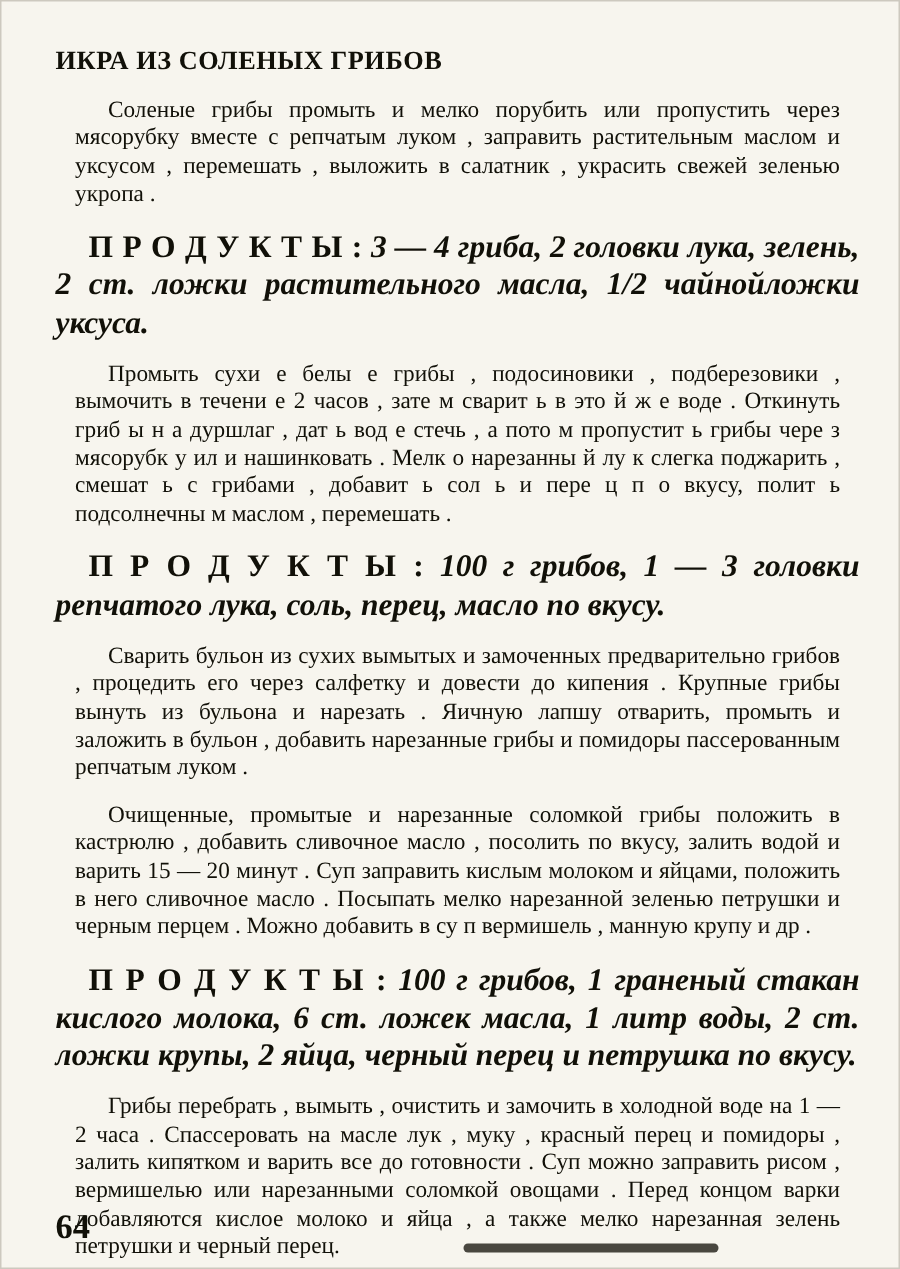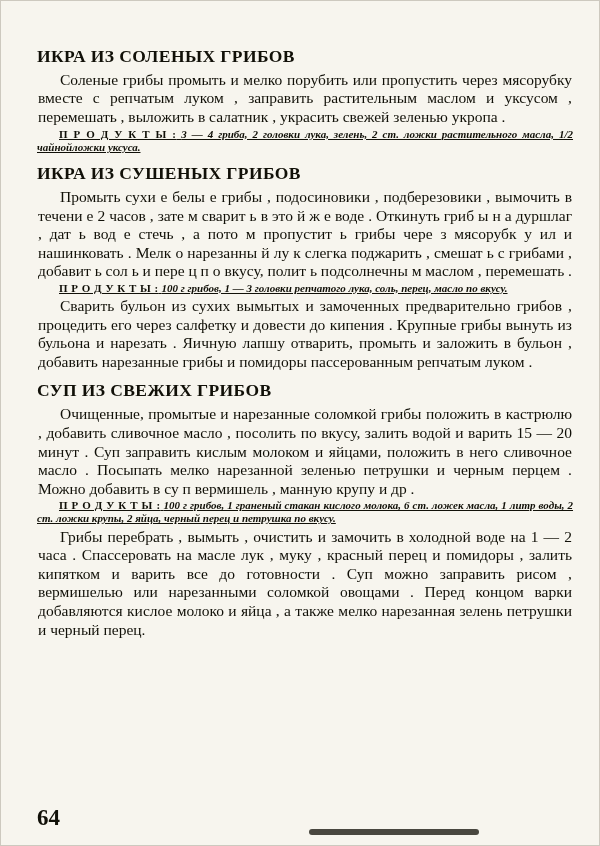--- a/index.html
+++ b/index.html
@@ -27,38 +27,37 @@
       margin: 0;
     }
     .section-title {
       font-size: 17.5px;
       font-weight: bold;
       letter-spacing: 0.4px;
       margin: 9px 0 3px 0;
       line-height: 1.25;
     }
     .section:first-of-type .section-title {
-      margin-top: 19px;
+      margin-top: 3px;
     }
     .section-body {
       font-size: 15.5px;
       line-height: 1.2;
       text-align: justify;
       text-indent: 22px;
-      margin: 1px;
+      margin: 13px;
     }
     .products-line {
-      font-size: 11px;
+      font-size: 21px;
       line-height: 1.2;
       text-align: justify;
       text-indent: 22px;
       margin: 0 0 2px 0;
       font-weight: bold;
       font-style: italic;
-      text-decoration: underline;
     }
     .products-label {
       font-style: normal;
       font-weight: bold;
       letter-spacing: 0.5px;
     }
     .page-number {
       position: absolute;
       left: 36px;
       bottom: 14px;
@@ -81,31 +80,29 @@
 
 <div class="page">
 
   <section class="section">
     <h2 class="section-title">ИКРА ИЗ СОЛЕНЫХ ГРИБОВ</h2>
     <p class="section-body">Соленые грибы промыть и мелко порубить или пропустить через мясорубку вместе с репчатым луком , заправить растительным маслом и уксусом , перемешать , выложить в салатник , украсить свежей зеленью укропа .</p>
     <p class="products-line"><span class="products-label">П Р О Д У К Т Ы :</span> <span class="products-text">3 — 4 гриба, 2 головки лука, зелень, 2 ст. ложки растительного масла, 1/2 чайнойложки уксуса.</span></p>
   </section>
 
   <section class="section">
-    <h2 class="section-title">ИКРА ИЗ СУШЕНЫХ ГРИБОВ</h2>
     <p class="section-body">Промыть сухи е белы е грибы , подосиновики , подберезовики , вымочить в течени е 2 часов , зате м сварит ь в это й ж е воде . Откинуть гриб ы н а дуршлаг , дат ь вод е стечь , а пото м пропустит ь грибы чере з мясорубк у ил и нашинковать . Мелк о нарезанны й лу к слегка поджарить , смешат ь с грибами , добавит ь сол ь и пере ц п о вкусу, полит ь подсолнечны м маслом , перемешать .</p>
     <p class="products-line"><span class="products-label">П Р О Д У К Т Ы :</span> <span class="products-text">100 г грибов, 1 — 3 головки репчатого лука, соль, перец, масло по вкусу.</span></p>
   </section>
 
   <section class="section">
     <p class="section-body">Сварить бульон из сухих вымытых и замоченных предварительно грибов , процедить его через салфетку и довести до кипения . Крупные грибы вынуть из бульона и нарезать . Яичную лапшу отварить, промыть и заложить в бульон , добавить нарезанные грибы и помидоры пассерованным репчатым луком .</p>
   </section>
 
   <section class="section">
-    <h2 class="section-title">СУП ИЗ СВЕЖИХ ГРИБОВ</h2>
     <p class="section-body">Очищенные, промытые и нарезанные соломкой грибы положить в кастрюлю , добавить сливочное масло , посолить по вкусу, залить водой и варить 15 — 20 минут . Суп заправить кислым молоком и яйцами, положить в него сливочное масло . Посыпать мелко нарезанной зеленью петрушки и черным перцем . Можно добавить в су п вермишель , манную крупу и др .</p>
     <p class="products-line"><span class="products-label">П Р О Д У К Т Ы :</span> <span class="products-text">100 г грибов, 1 граненый стакан кислого молока, 6 ст. ложек масла, 1 литр воды, 2 ст. ложки крупы, 2 яйца, черный перец и петрушка по вкусу.</span></p>
   </section>
 
   <section class="section">
     <p class="section-body">Грибы перебрать , вымыть , очистить и замочить в холодной воде на 1 — 2 часа . Спассеровать на масле лук , муку , красный перец и помидоры , залить кипятком и варить все до готовности . Суп можно заправить рисом , вермишелью или нарезанными соломкой овощами . Перед концом варки добавляются кислое молоко и яйца , а также мелко нарезанная зелень петрушки и черный перец.</p>
   </section>
 
   <div class="page-number">64</div>
   <div class="bottom-smudge"></div>

